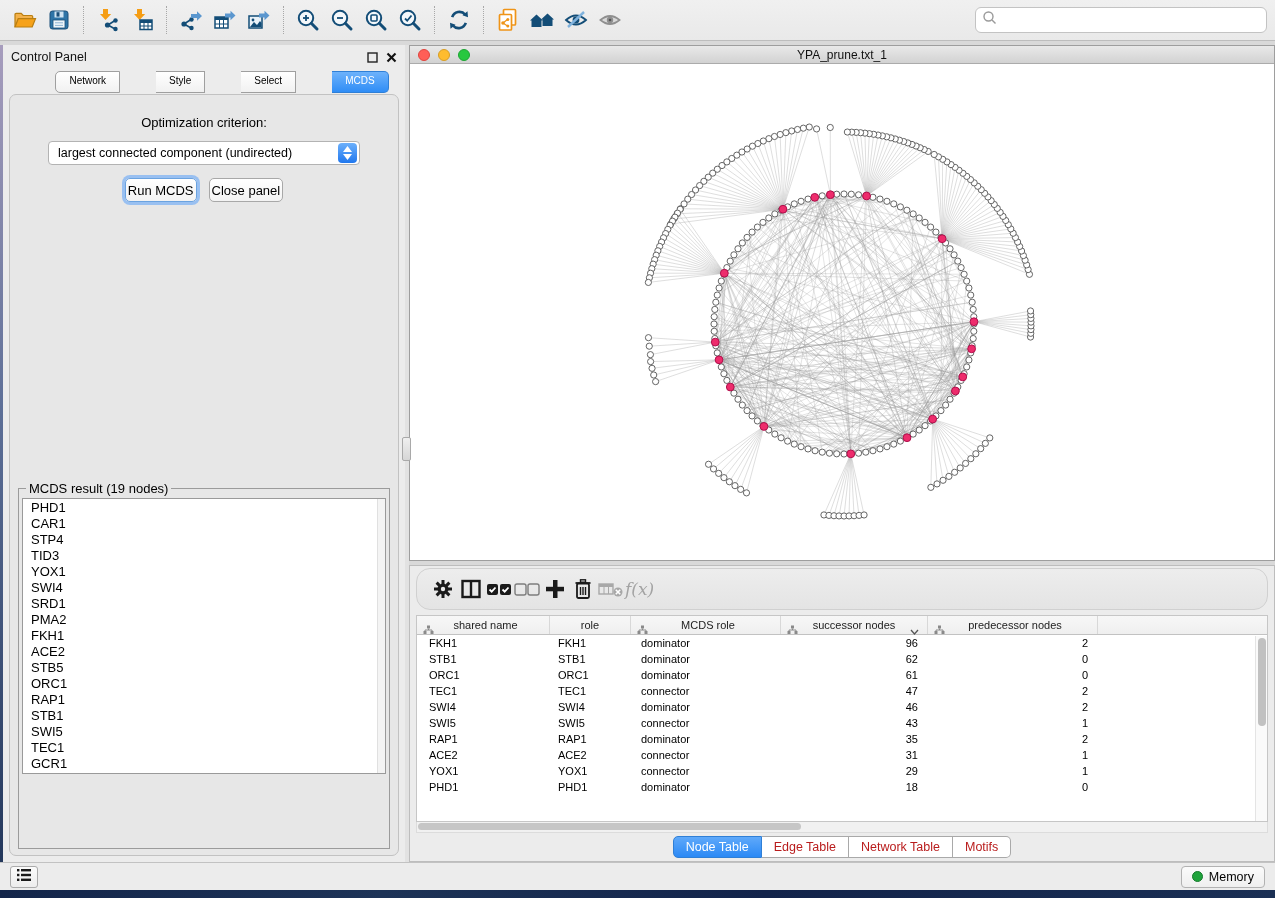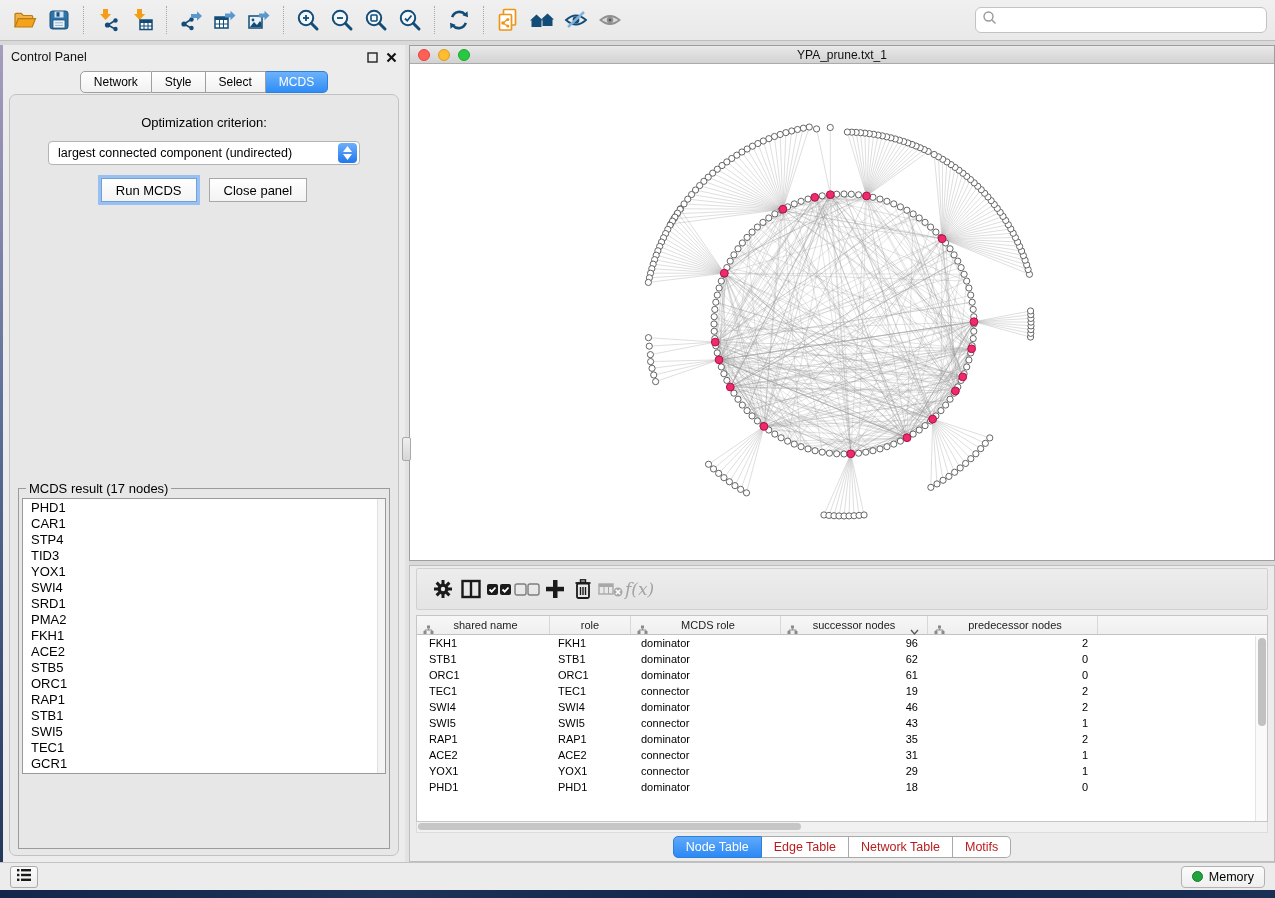--- a/index.html
+++ b/index.html
@@ -22,38 +22,38 @@
   .wallpaper-left { width:3px; background:linear-gradient(#a79dbd,#5d6f97 45%,#24385c); flex:0 0 auto; }
 
   
   .control-panel { width:402px; background:#ececec; display:flex; flex-direction:column; flex:0 0 auto; }
   .panel-header { height:22px; display:flex; align-items:center; padding:2px 8px 0 8px; }
   .panel-title { font-size:12.5px; color:#111; }
   .ph-icons { margin-left:auto; display:flex; gap:8px; align-items:center; }
   .ph-icons svg { display:block; }
 
   .cp-tabs { display:flex; justify-content:center; margin-top:4px; height:22px; flex:0 0 auto; }
-  .cp-tab { font-size:12px; padding:3px 13px; background:linear-gradient(#ffffff,#f1f1f1);
-            border:1px solid #9f9f9f; border-left-width:0; color:#000; cursor:default; }
+  .cp-tab { font-size:10px; padding:3px 13px; background:linear-gradient(#ffffff,#f1f1f1);
+            border:1px solid #9f9f9f; border-left-width:0; color:#000; cursor:default;margin-left:36px; }
   .cp-tab:first-child { border-left-width:1px; border-radius:5px 0 0 5px; }
   .cp-tab:last-child { border-radius:0 5px 5px 0; }
   .cp-tab.active { background:linear-gradient(#6db2fb,#2f8df6); color:#fff; border-color:#2f7fd6; }
 
   .cp-inner { flex:1; margin:1px 6px 6px 6px; background:#e7e7e7; border:1px solid #c2c2c2;
               border-radius:7px; display:flex; flex-direction:column; align-items:center; min-height:0; }
   .opt-label { margin-top:20px; font-size:13px; color:#000; }
   .dropdown { margin-top:11px; width:312px; height:24px; background:#fff; border:1px solid #b3b3b3;
               border-radius:4px; display:flex; align-items:center; }
   .dropdown .dd-value { flex:1; font-size:12.5px; padding-left:9px; color:#000; }
   .dd-stepper { width:19px; height:20px; margin-right:2px; border-radius:4px;
                 background:linear-gradient(#6cb0fb,#2178ee); display:flex; flex-direction:column;
                 align-items:center; justify-content:center; gap:2px; }
   .btn-row { margin-top:13px; display:flex; gap:12px; }
-  .btn { height:24px; padding:0 14px; font-size:13px; background:linear-gradient(#ffffff,#f3f3f3);
-         border:1px solid #a8a8a8; border-radius:0; color:#000; }
+  .btn { height:24px; padding:0 2px; font-size:13px; background:linear-gradient(#ffffff,#f3f3f3);
+         border:1px solid #a8a8a8; border-radius:5px; color:#000; }
   .btn.focused { box-shadow:0 0 0 3px rgba(90,160,250,.55); border-color:#6ba3e0; }
 
   .mcds-group { margin-top:auto; margin-bottom:6px; width:372px; height:368px;
                 border:1px solid #9b9b9b; padding:2px 3px 5px 3px; background:transparent; }
   .mcds-group legend { font-size:13px; padding:0 3px; margin-left:4px; color:#000; }
   .mcds-list { width:100%; height:100%; background:#fff; border:1px solid #9a9a9a; position:relative;
                overflow:hidden; padding:1px 8px; }
   .mcds-item { font-size:13px; line-height:16px; color:#000; }
   .mcds-vtrack { position:absolute; top:0; right:0; width:8px; height:100%; background:#f4f4f4; border-left:1px solid #e0e0e0; }
 
@@ -74,21 +74,21 @@
   .light.yellow { background:#febc2e; border:1px solid #d89e24; }
   .light.green { background:#28c840; border:1px solid #1da533; }
   .net-title { position:absolute; left:0; right:0; text-align:center; font-size:12px; color:#111; }
   .net-canvas { flex:1; background:#fff; overflow:hidden; }
 
   .gap-row { height:4px; background:#d9d9d9; flex:0 0 auto; }
 
   
   .table-panel { height:297px; background:#ececec; border:1px solid #bdbdbd; display:flex; flex-direction:column; flex:0 0 auto; }
   .tp-toolbar { height:42px; margin:2px 6px 0 6px; background:linear-gradient(#ededed,#e4e4e4);
-                border:1px solid #d0d0d0; border-radius:2px; display:flex; align-items:center; gap:0; padding:0 12px; flex:0 0 auto; }
+                border:1px solid #d0d0d0; border-radius:14px; display:flex; align-items:center; gap:0; padding:0 12px; flex:0 0 auto; }
   .tp-toolbar .tbtn { width:28px; height:28px; }
   .fx-label { font-family:"DejaVu Serif", serif; font-style:italic; font-size:17px; color:#a3a3a3; }
 
   .table-wrap { margin:5px 6px 0 6px; background:#fff; border:1px solid #c6c6c6; flex:1; position:relative;
                 display:flex; flex-direction:column; overflow:hidden; min-height:0; }
   .thead { display:flex; height:19px; background:linear-gradient(#f7f7f7,#efefef); border-bottom:1px solid #c2c2c2; flex:0 0 auto;justify-content:flex-end; }
   .th { display:flex; align-items:center; justify-content:center; gap:5px; border-right:1px solid #d8d8d8;
         font-size:11px; color:#222; position:relative; }
   .th .orgicon { position:absolute; left:6px; }
   .th .chev { position:absolute; right:8px; }
@@ -350,21 +350,21 @@
             <svg width="9" height="6" viewBox="0 0 9 6">
                 <polygon points="0,0 9,0 4.5,6" fill="#fff"></polygon>
               </svg>
           </span>
         </div>
         <div class="btn-row">
           <button class="btn focused">Run MCDS</button>
           <button class="btn">Close panel</button>
         </div>
         <fieldset class="mcds-group">
-          <legend>MCDS result (17 nodes)</legend>
+          <legend>MCDS result (19 nodes)</legend>
           <div class="mcds-list" id="mcds-list">
             <div class="mcds-vtrack"></div>
           <div class="mcds-item">PHD1</div>
               <div class="mcds-item">CAR1</div>
               <div class="mcds-item">STP4</div>
               <div class="mcds-item">TID3</div>
               <div class="mcds-item">YOX1</div>
               <div class="mcds-item">SWI4</div>
               <div class="mcds-item">SRD1</div>
               <div class="mcds-item">PMA2</div>
@@ -1334,21 +1334,21 @@
                 <div class="td c0" style="width: 133px;">ORC1</div>
                 <div class="td c1" style="width: 81px;">ORC1</div>
                 <div class="td c2" style="width: 150px;">dominator</div>
                 <div class="td c3 num" style="width: 147px;">61</div>
                 <div class="td c4 num" style="width: 170px;">0</div>
               </div>
               <div class="tr">
                 <div class="td c0" style="width: 133px;">TEC1</div>
                 <div class="td c1" style="width: 81px;">TEC1</div>
                 <div class="td c2" style="width: 150px;">connector</div>
-                <div class="td c3 num" style="width: 147px;">19</div>
+                <div class="td c3 num" style="width: 147px;">47</div>
                 <div class="td c4 num" style="width: 170px;">2</div>
               </div>
               <div class="tr">
                 <div class="td c0" style="width: 133px;">SWI4</div>
                 <div class="td c1" style="width: 81px;">SWI4</div>
                 <div class="td c2" style="width: 150px;">dominator</div>
                 <div class="td c3 num" style="width: 147px;">46</div>
                 <div class="td c4 num" style="width: 170px;">2</div>
               </div>
               <div class="tr">

